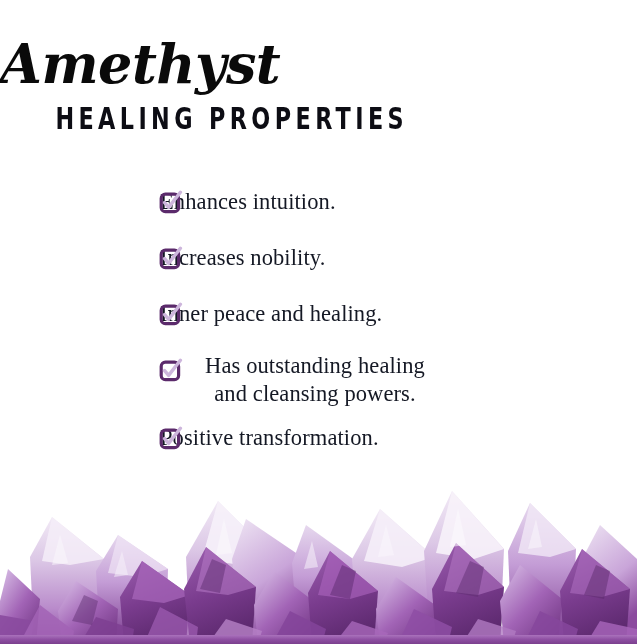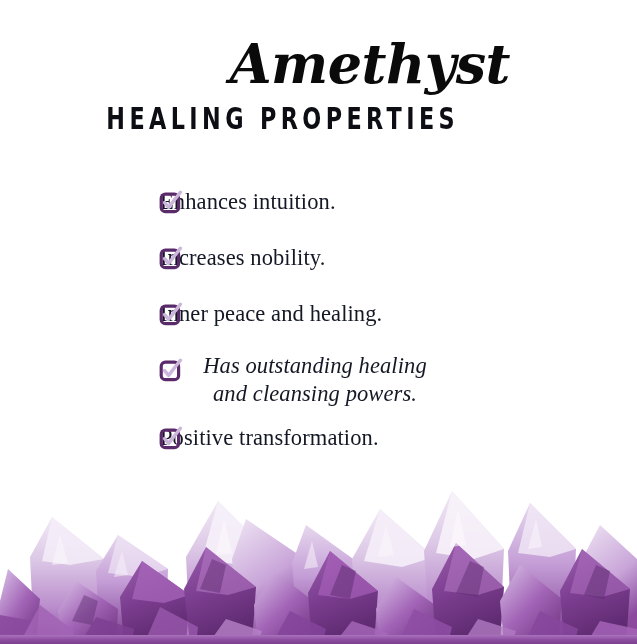--- a/index.html
+++ b/index.html
@@ -16,21 +16,21 @@
     width:637px;
     height:644px;
     background:#ffffff;
     overflow:hidden;
   }
 
   
   #heading-block {
     position:absolute;
     top:34px; left:0; width:510px;
-    text-align:right;
+    text-align:left;
   }
   #title {
     font-family:"DejaVu Serif", serif;
     font-style:italic;
     font-weight:700;
     font-size:54px;
     line-height:60px;
     letter-spacing:-0.5px;
     color:#0a0a0a;
   }
@@ -50,21 +50,21 @@
   #properties-list {
     position:absolute;
     top:183px; left:0; width:637px;
     list-style:none;
   }
   .property-row {
     position:relative;
     min-height:56px;
     padding-left:160px;
   }
-  .property-row.two-line { min-height:68px;font-style:italic; }
+  .property-row.two-line { min-height:68px; }
 
   .checkbox-icon {
     position:absolute;
     left:159px; top:7px;
     width:24px; height:24px;
     display:block;
   }
   .property-text {
     display:block;
     font-family:"Liberation Serif", serif;

